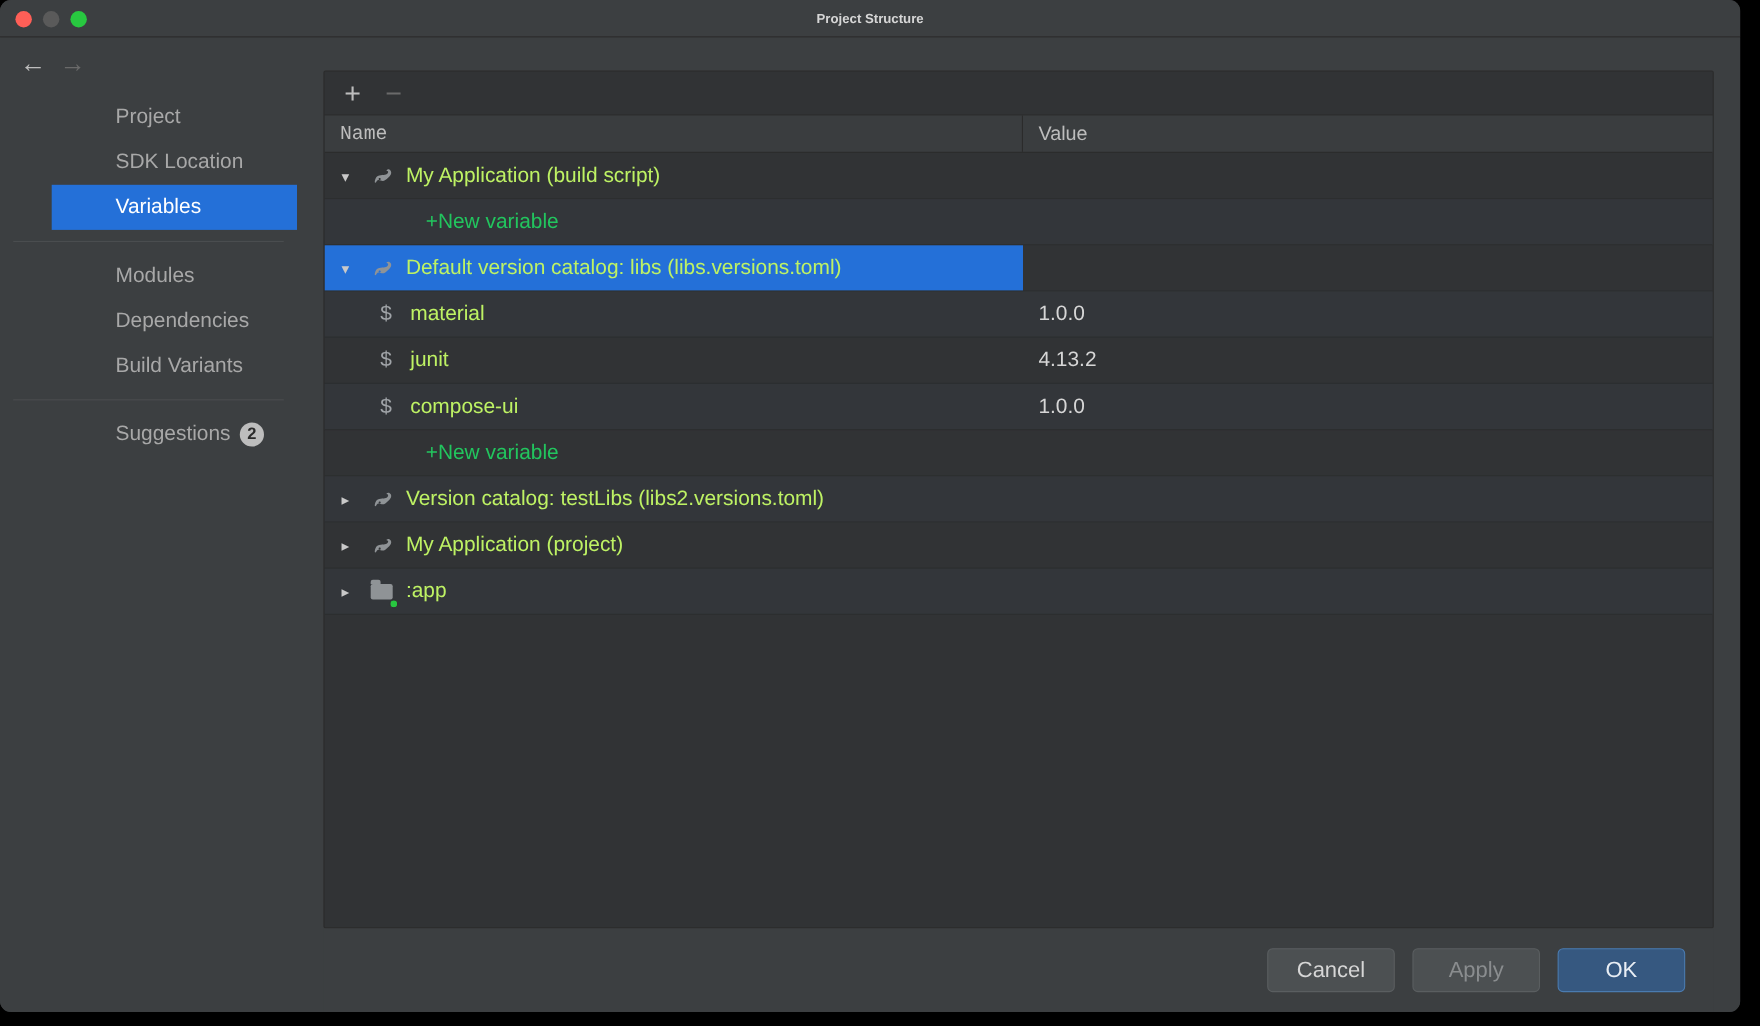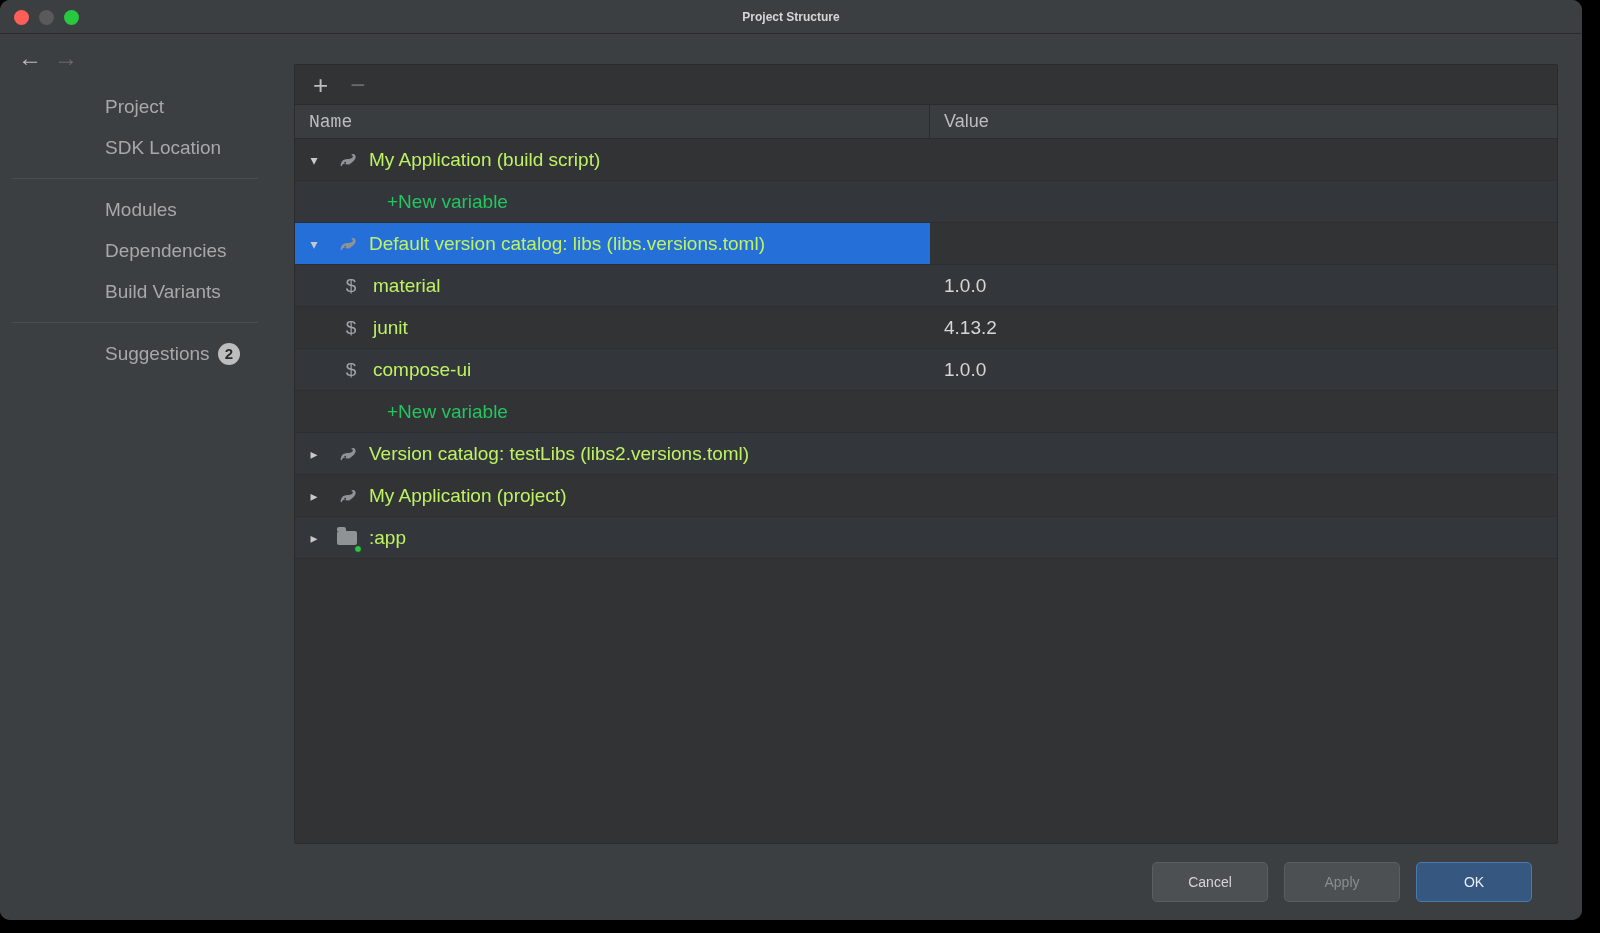--- a/index.html
+++ b/index.html
@@ -75,21 +75,21 @@
   .lbl { color: #bef264; }
   .ghost { color: #22c55e; }
   .indent-1 { padding-left: 44px; }
   .indent-2 { padding-left: 92px; }
   
   .footer {
     height: 76px; background: #3c3f41; display: flex; align-items: center;
     justify-content: flex-end; gap: 16px; padding-right: 26px;
   }
   .btn {
-    height: 40px; min-width: 116px; padding: 0 22px; border-radius: 5px; font-size: 14px;
+    height: 40px; min-width: 116px; padding: 0 22px; border-radius: 5px; font-size: 20px;
     display: inline-flex; align-items: center; justify-content: center;
     background: #4c5052; color: #d6d6d6; border: 1px solid #5a5e60;
   }
   .btn.dim { color: #8a8d8f; }
   .btn.primary { background: #365880; border-color: #4a7bb0; color: #e9eef4; }
 </style>
 </head>
 <body>
 
 <div class="window">
@@ -110,20 +110,23 @@
         <span class="arrow">←</span>
         <span class="arrow dim">→</span>
       </div>
       <div class="nav">
         <div class="nav-item">
             <span>Project</span>
           </div>
         <div class="nav-item">
             <span>SDK Location</span>
           </div>
+        <div class="nav-item selected">
+            <span>Variables</span>
+          </div>
         <div class="nav-sep"></div>
         <div class="nav-item">
             <span>Modules</span>
           </div>
         <div class="nav-item">
             <span>Dependencies</span>
           </div>
         <div class="nav-item">
             <span>Build Variants</span>
           </div>

